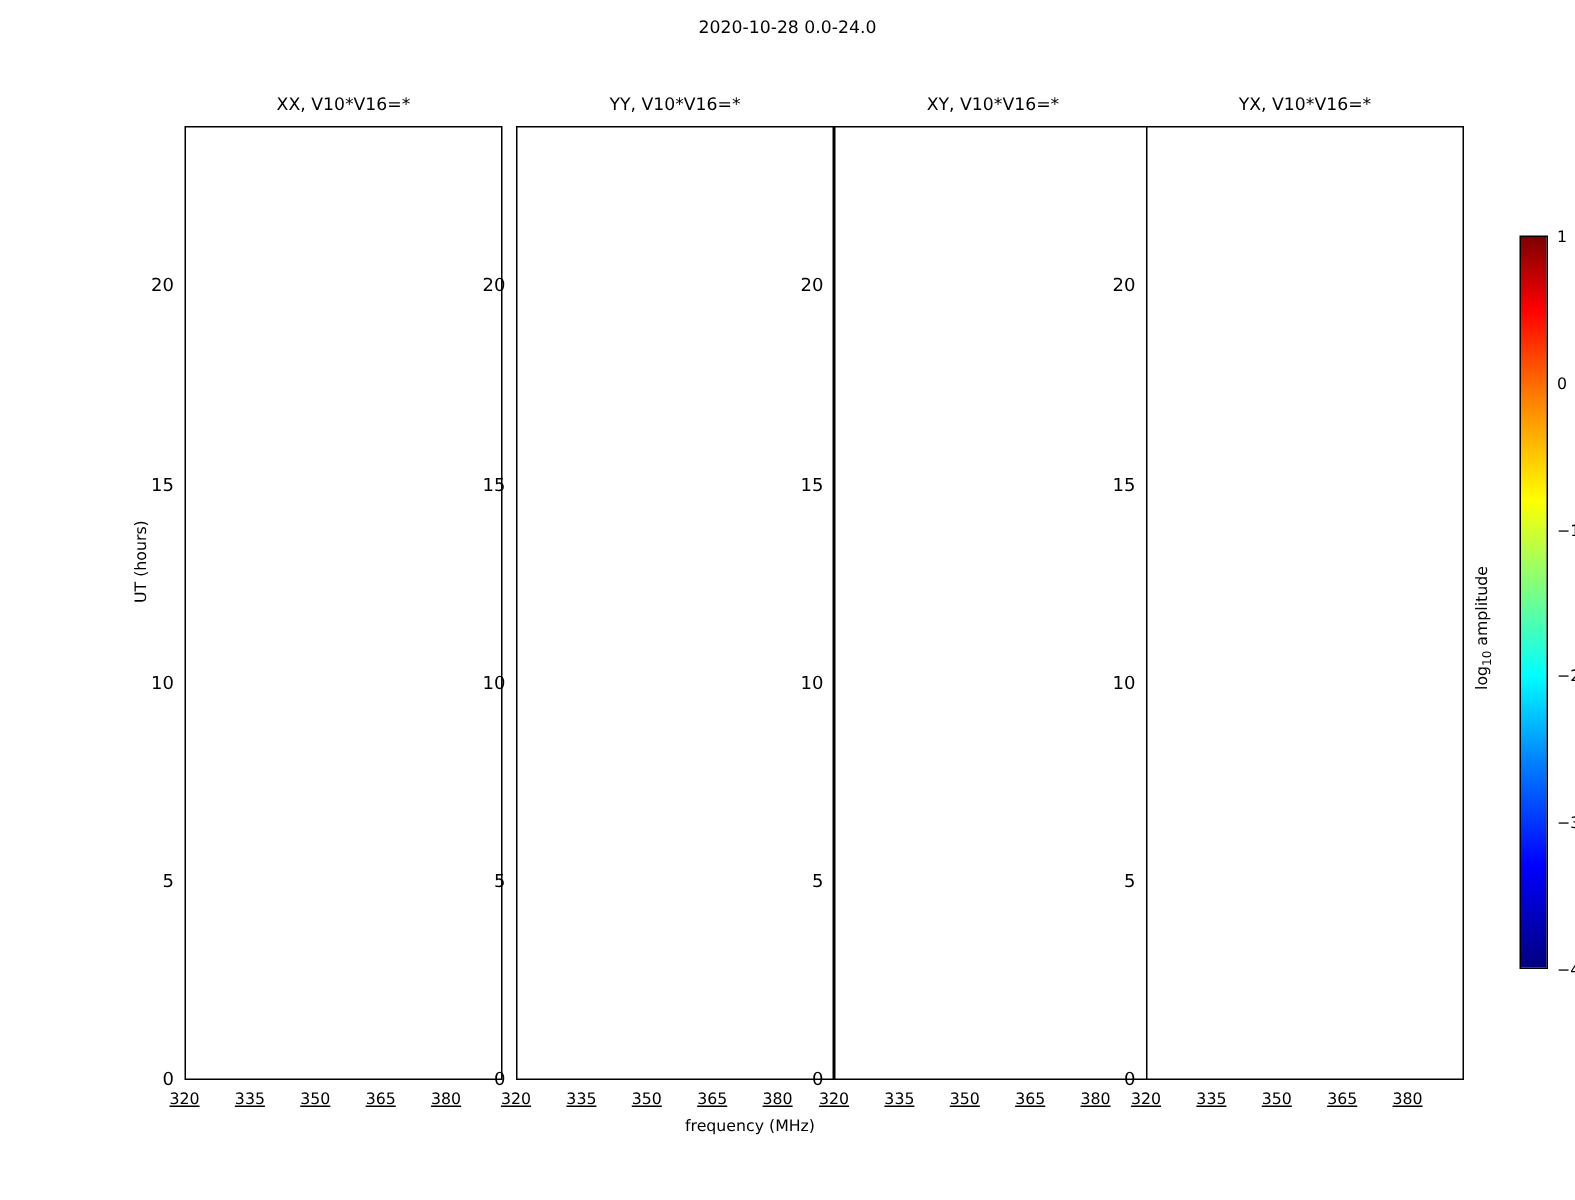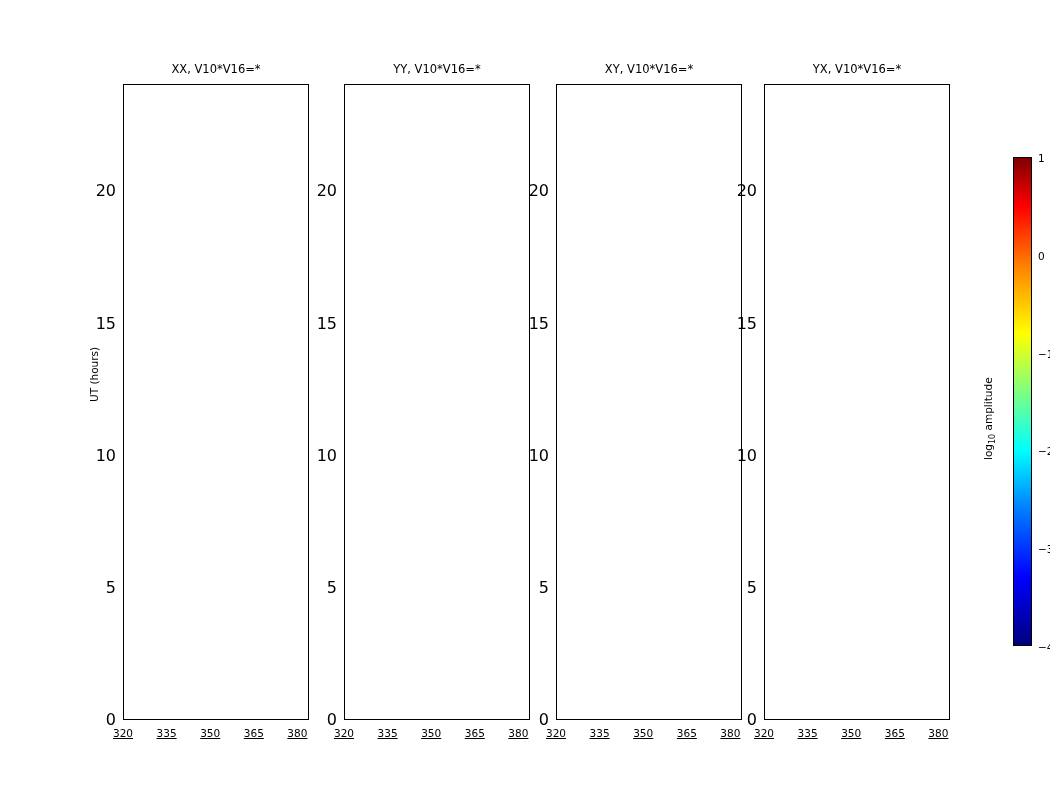--- a/index.html
+++ b/index.html
@@ -27,21 +27,21 @@
     left: 0;
     width: 1050px;
     text-align: center;
     font-size: 11.5px;
     color: #000;
   }
   .panel {
     position: absolute;
     top: 84px;
     height: 636px;
-    width: 186px;
+    width: 212px;
   }
   .panel .axes {
     position: absolute;
     left: 0; top: 0;
     width: 100%;
     height: 100%;
     border: 1.1px solid #000;
     background: #ffffff;
     box-sizing: border-box;
   }
@@ -51,21 +51,21 @@
     left: 0;
     width: 100%;
     text-align: center;
     font-size: 11.5px;
   }
   
   .ytick {
     position: absolute;
     right: 100%;
     transform: translateY(-50%);
-    font-size: 16px;
+    font-size: 12px;
     padding-right: 7px;
     white-space: nowrap;
     margin-left: 28px;
   }
   .xtick {
     position: absolute;
     top: 100%;
     transform: translateX(-50%);
     font-size: 10.5px;
     padding-top: 7px;
@@ -128,20 +128,21 @@
   }
   .cblabel sub {
     font-size: 8px;
   }
 </style>
 </head>
 <body>
 
 <div class="figure">
 
+  <div class="suptitle">2020-10-28 0.0-24.0</div>
 
   <div class="panel" style="left:123px;">
     <div class="title">XX, V10*V16=*</div>
     <div class="axes"></div>
     <div class="ytick" style="top:106px;">20</div>
     <div class="ytick" style="top:239px;">15</div>
     <div class="ytick" style="top:371px;">10</div>
     <div class="ytick" style="top:503px;">5</div>
     <div class="ytick" style="top:635px;">0</div>
     <div class="xtick" style="left:0px;">320</div>
@@ -190,20 +191,21 @@
     <div class="ytick" style="top:503px;">5</div>
     <div class="ytick" style="top:635px;">0</div>
     <div class="xtick" style="left:0px;">320</div>
     <div class="xtick" style="left:43.6px;">335</div>
     <div class="xtick" style="left:87.2px;">350</div>
     <div class="xtick" style="left:130.8px;">365</div>
     <div class="xtick" style="left:174.4px;">380</div>
   </div>
 
   <div class="ylabel">UT (hours)</div>
+  <div class="xlabel">frequency (MHz)</div>
 
   <div class="cbar">
     <div class="cbtick" style="top:0px;">1</div>
     <div class="cbtick" style="top:97.8px;">0</div>
     <div class="cbtick" style="top:195.6px;">−1</div>
     <div class="cbtick" style="top:293.4px;">−2</div>
     <div class="cbtick" style="top:391.2px;">−3</div>
     <div class="cbtick" style="top:489px;">−4</div>
   </div>
 

